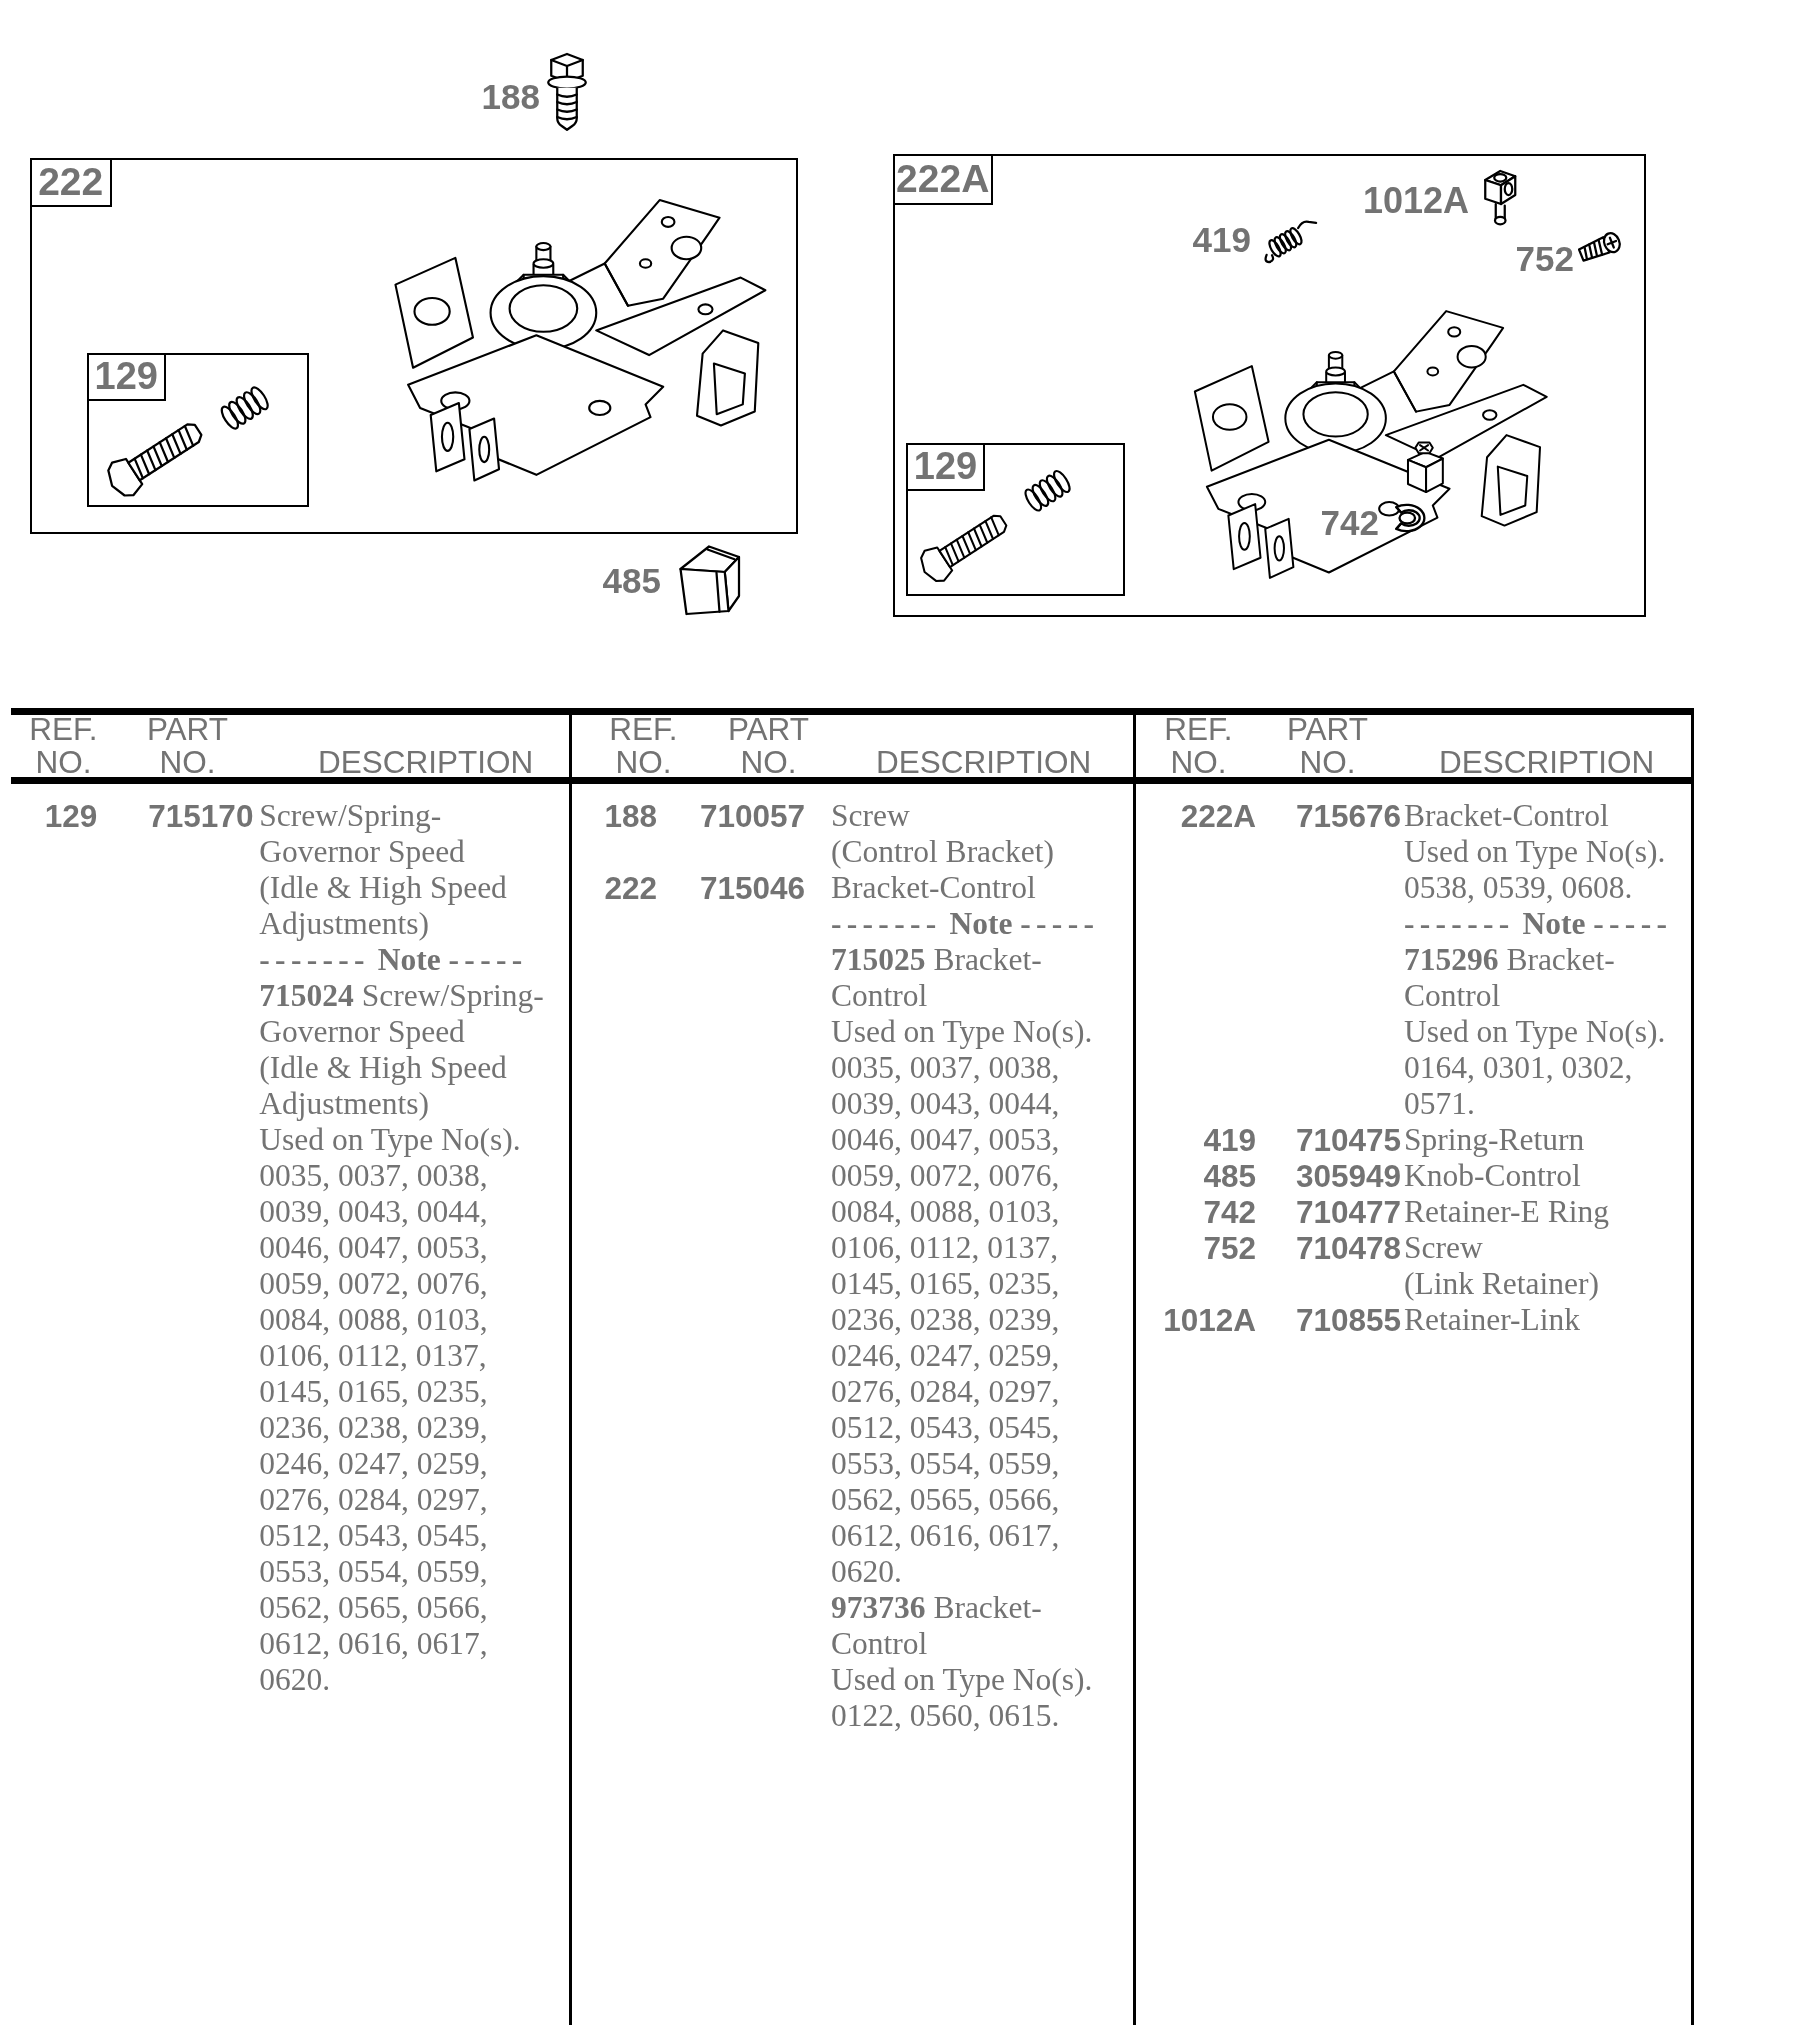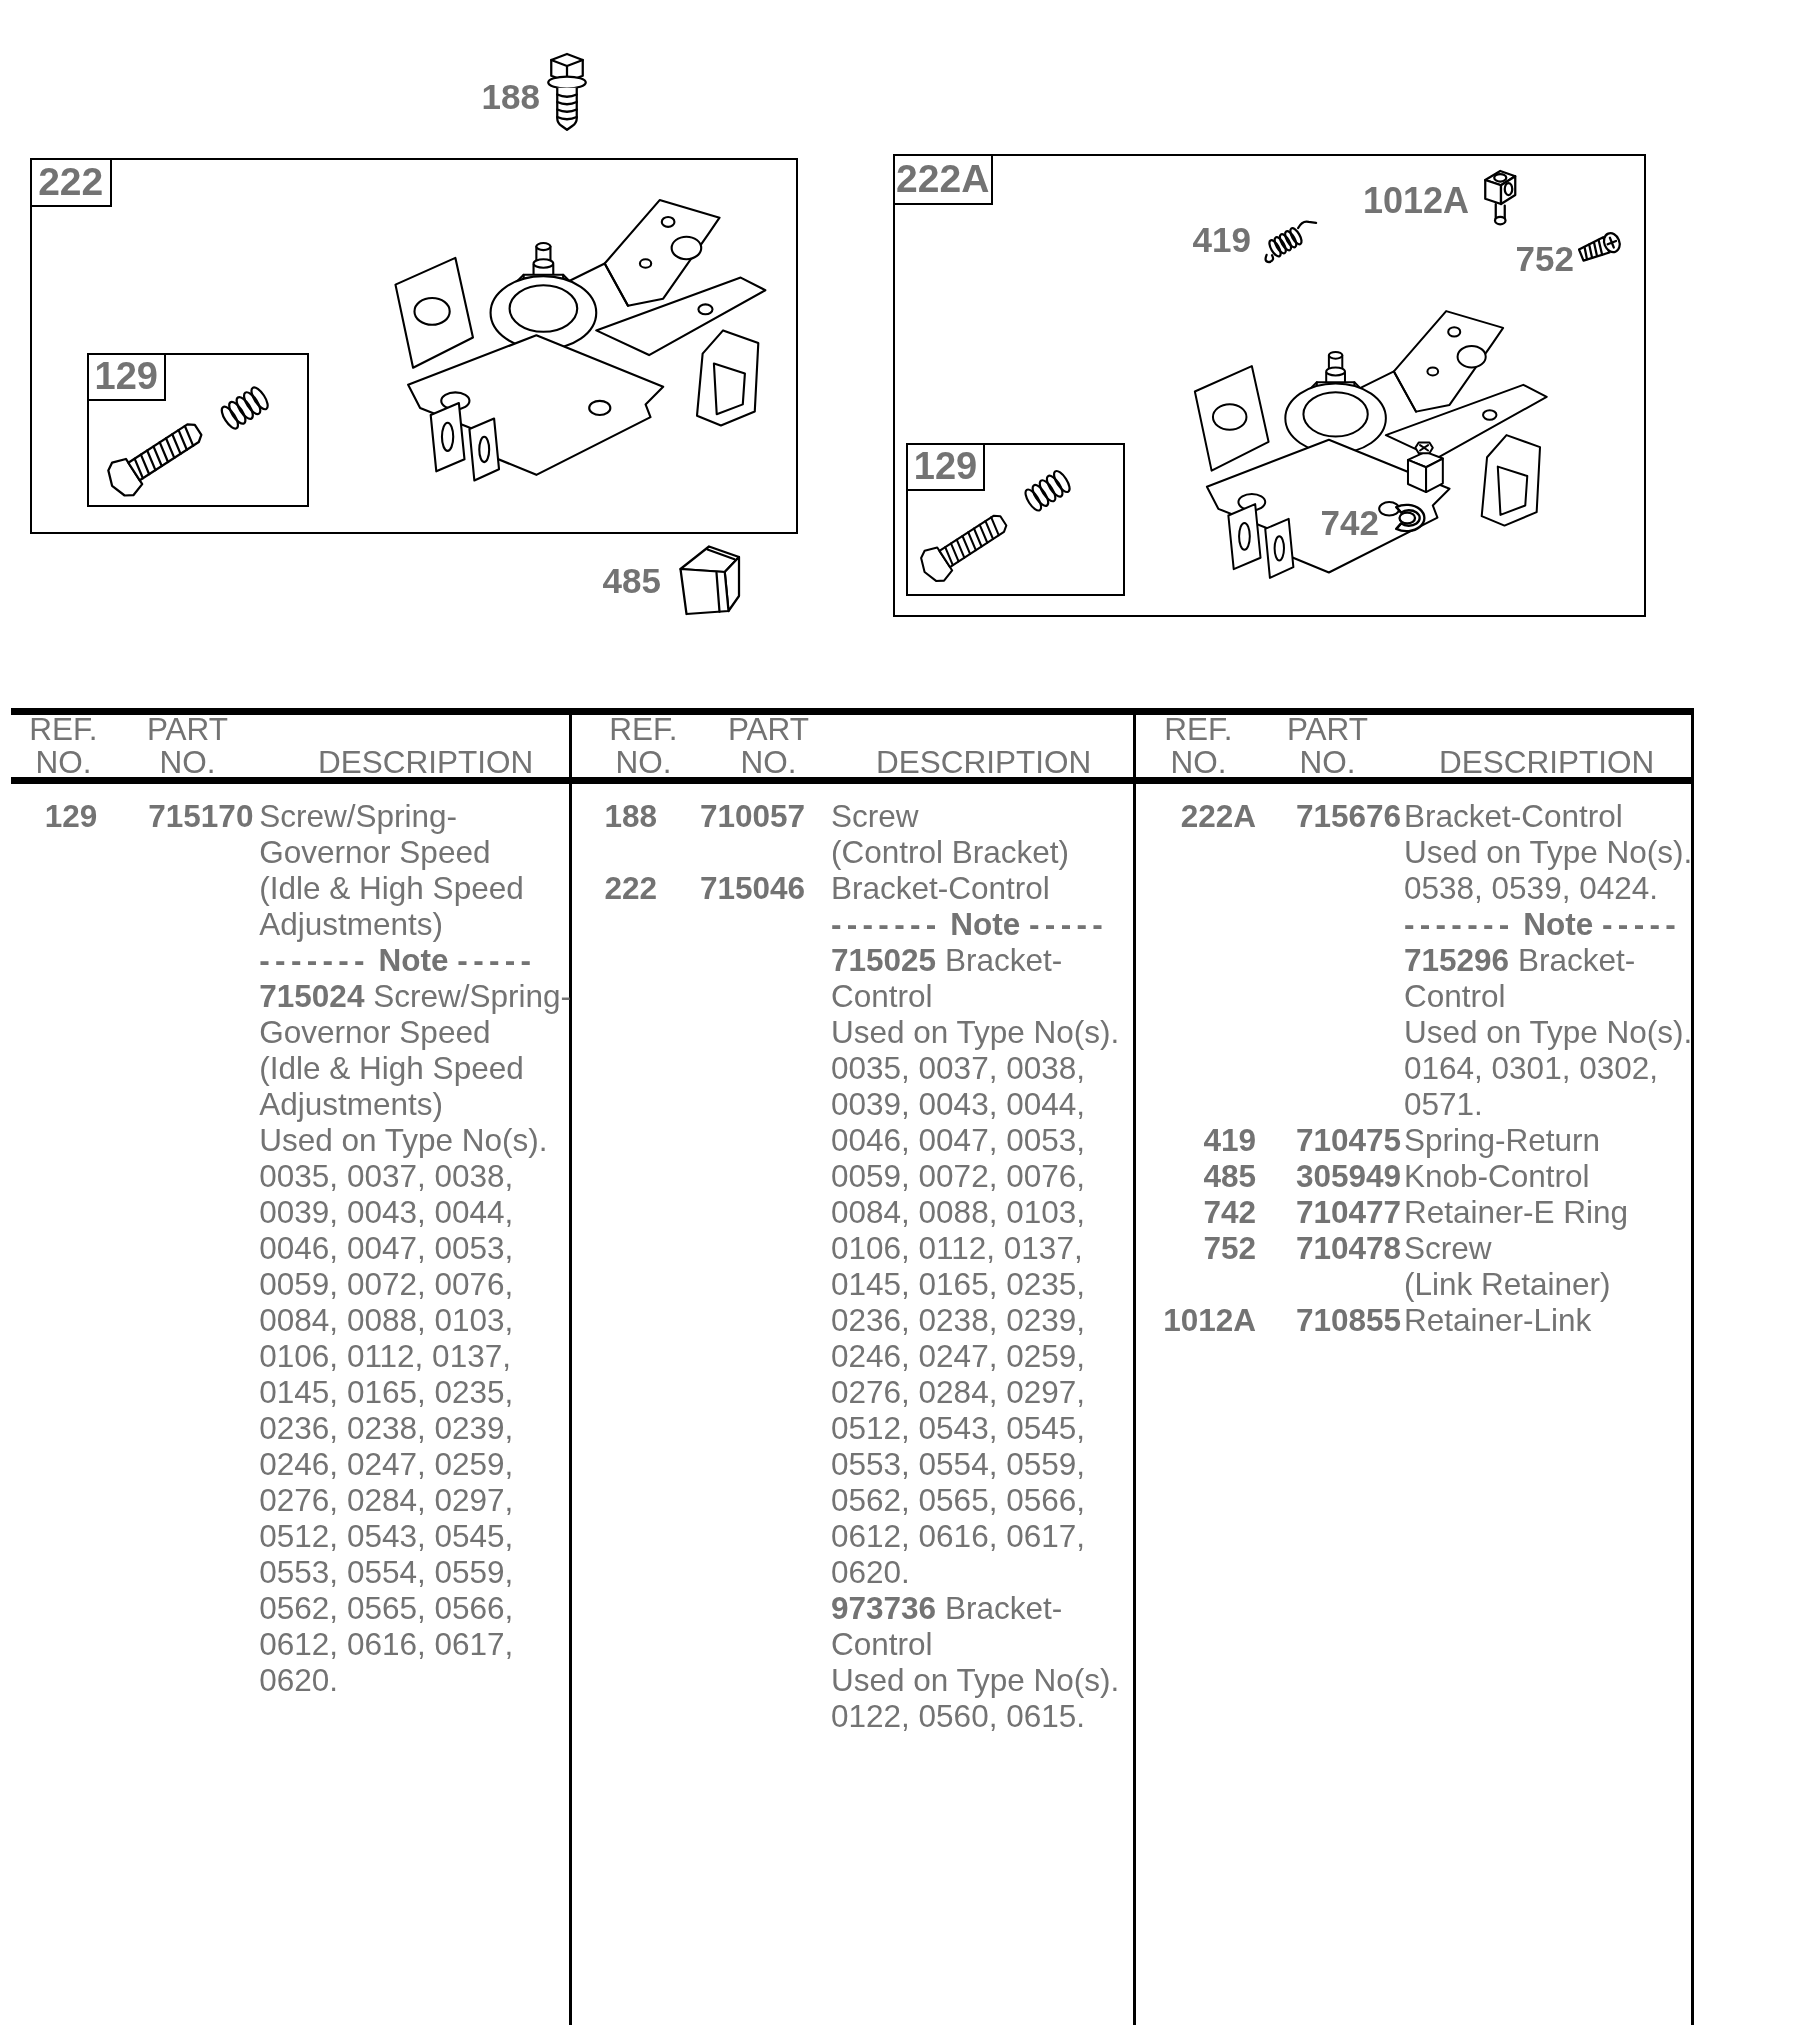--- a/index.html
+++ b/index.html
@@ -17,21 +17,21 @@
   .rule-h{position:absolute;background:#000;height:6.8px;}
   .rule-v{position:absolute;background:#000;width:3px;}
   .hcell{position:absolute;font-size:31.5px;text-align:center;width:195px;white-space:nowrap;}
   .tcol{position:absolute;top:798px;font-size:31.5px;line-height:36px;white-space:nowrap;}
   #col1{left:11.3px;width:558px;--refw:86px;--partl:137px;--descl:248px;}
   #col2{left:572px;width:562px;--refw:85px;--partl:128px;--descl:259px;}
   #col3{left:1135px;width:557px;--refw:121px;--partl:161px;--descl:269px;}
   .trow{position:relative;}
   .trow .ref{position:absolute;left:0;top:0;width:var(--refw);text-align:right;font-weight:700;}
   .trow .part{position:absolute;left:var(--partl);top:0;font-weight:700;}
-  .trow .desc{margin-left:var(--descl);}
+  .trow .desc{margin-left:var(--descl);font-family:Liberation Serif, serif;}
   .desc b{font-weight:700;}
   .dash{letter-spacing:5.3px;font-weight:700;}
 </style>
 </head>
 <body>
 
 <div id="page">
 
   <div class="part-label" style="left:450px;top:77px;width:90px;text-align:right;">188</div>
   <span class="icon" style="left:545px;top:51px;width:44px;height:84px;">
@@ -319,21 +319,21 @@
         </div>
       </div>
     </div>
   <div class="tcol" id="col3">
       <div class="trow">
         <span class="ref">222A</span>
         <span class="part">715676</span>
         <div class="desc">
           <div>Bracket-Control</div>
           <div>Used on Type No(s).</div>
-          <div>0538, 0539, 0424.</div>
+          <div>0538, 0539, 0608.</div>
           <div><b class="dash">-------</b><b> Note </b><b class="dash">-----</b></div>
           <div><b>715296</b><span> Bracket-</span></div>
           <div>Control</div>
           <div>Used on Type No(s).</div>
           <div>0164, 0301, 0302,</div>
           <div>0571.</div>
         </div>
       </div>
       <div class="trow">
         <span class="ref">419</span>

